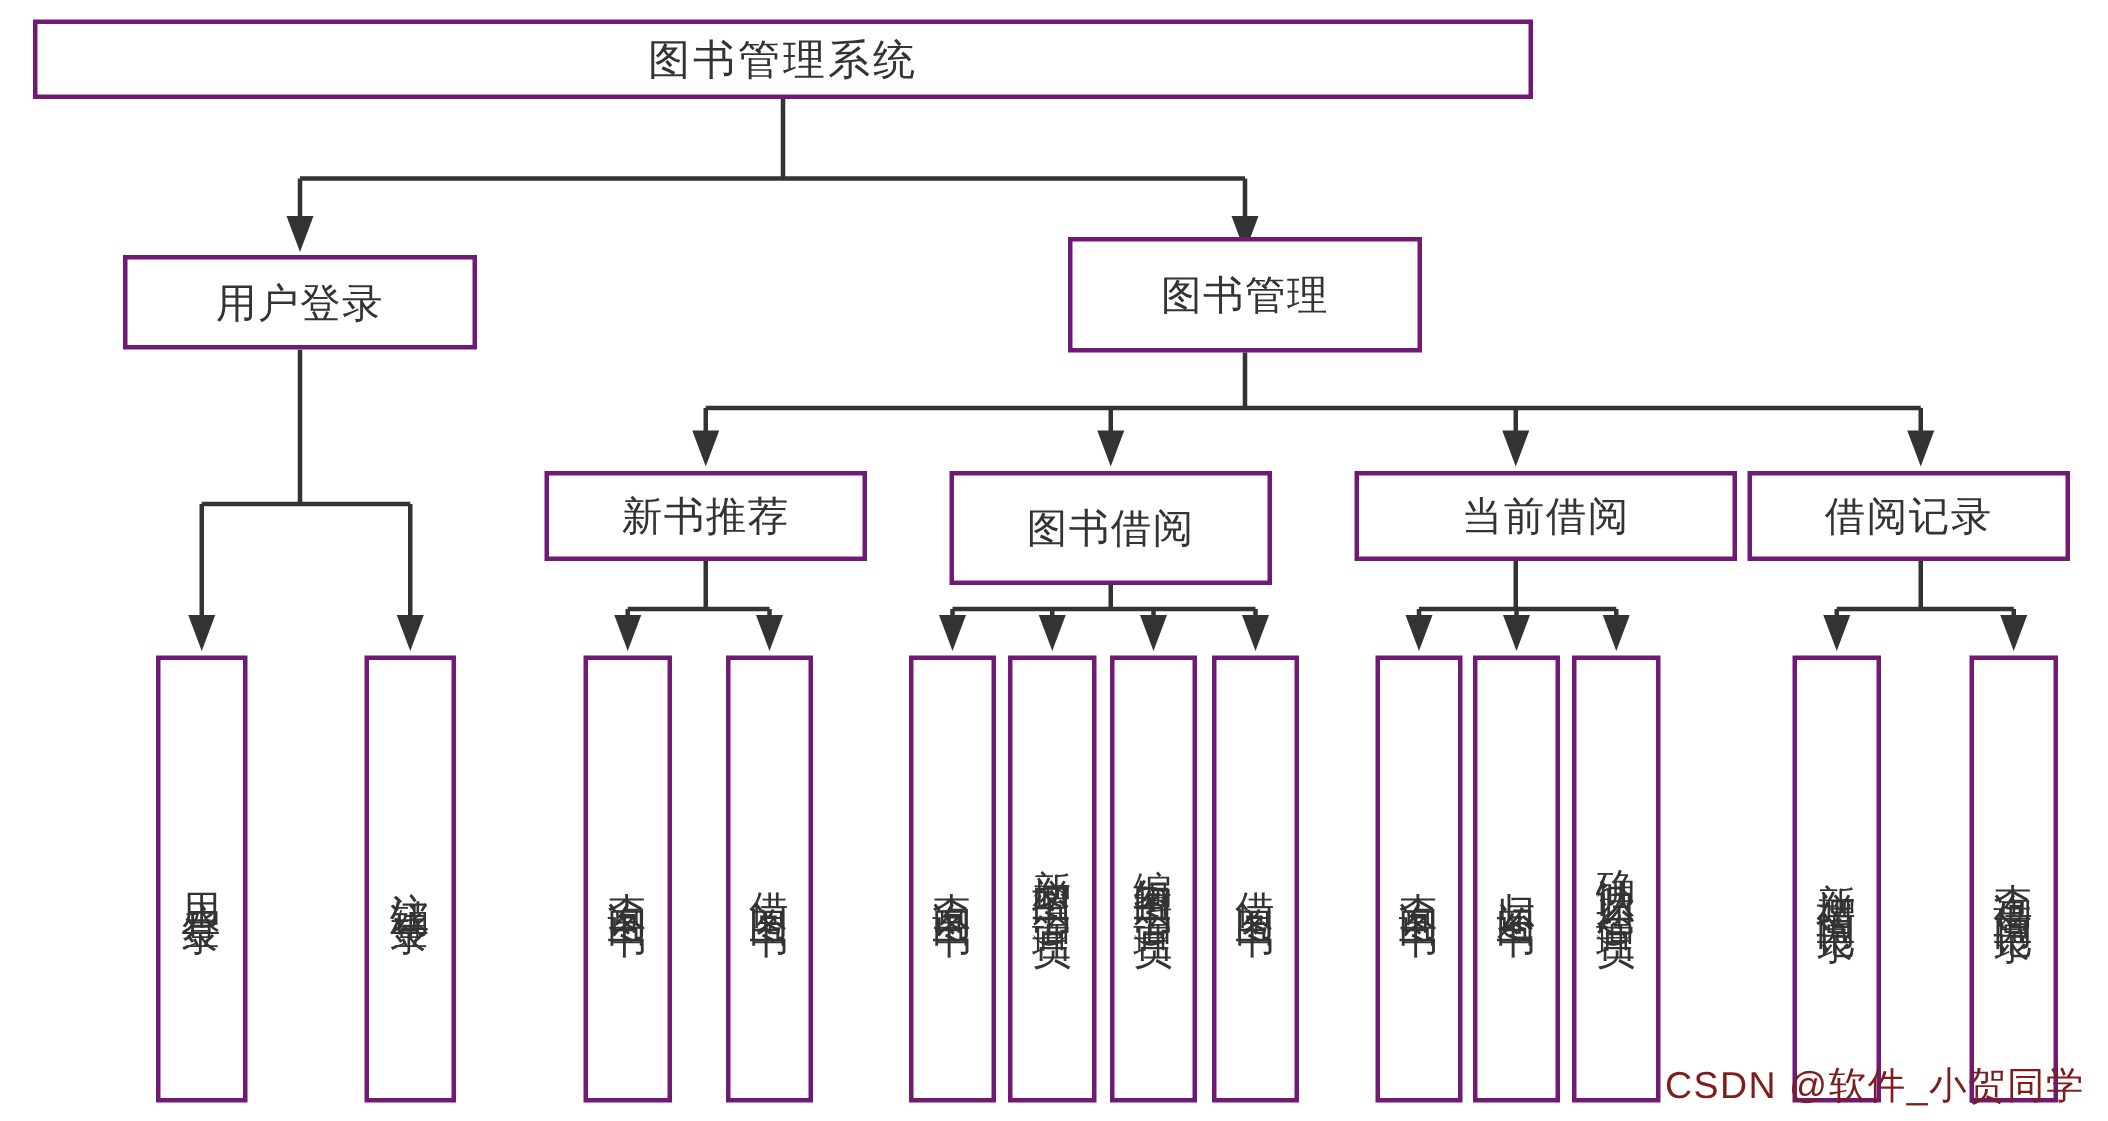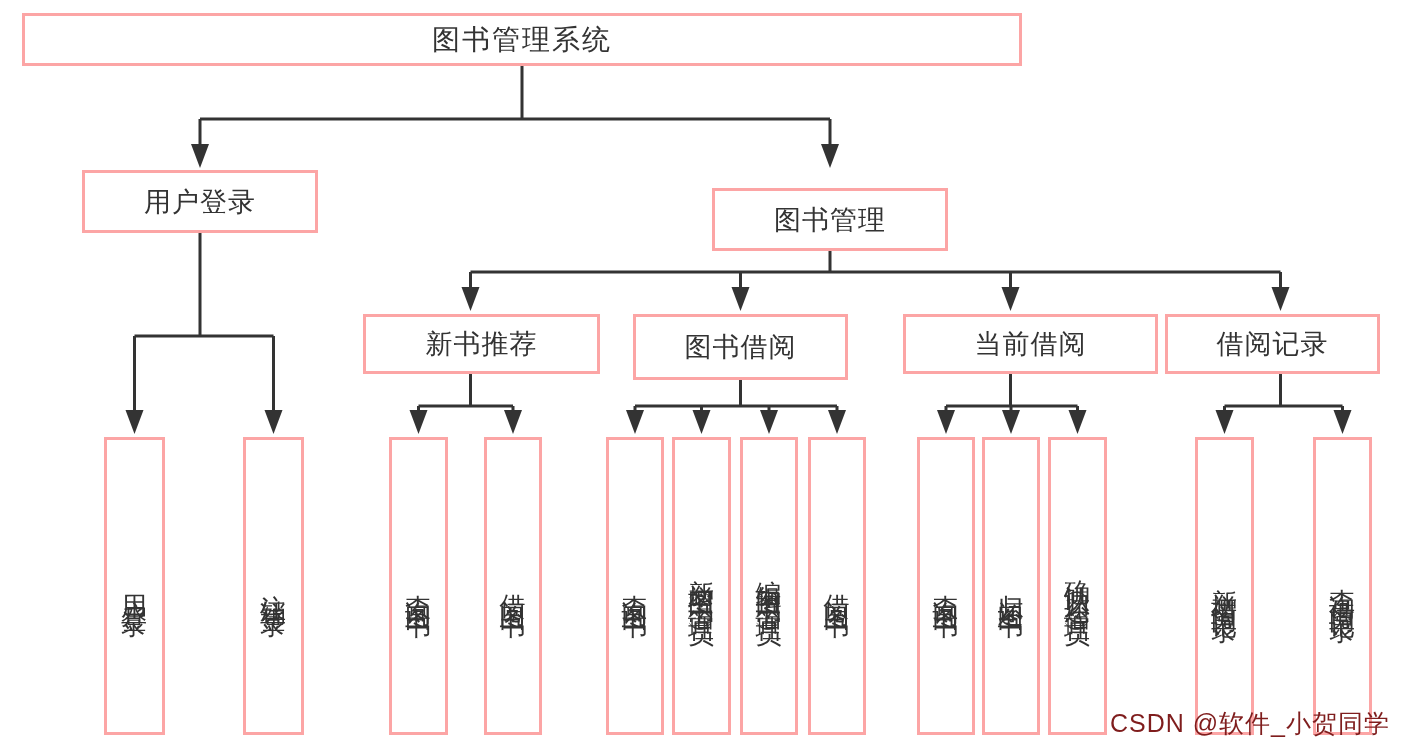--- a/index.html
+++ b/index.html
@@ -8,21 +8,21 @@
     width: 1405px;
     height: 747px;
     background: #ffffff;
     font-family: "Liberation Sans", "DejaVu Sans", sans-serif;
     overflow: hidden;
   }
   #wires { position: absolute; left: 0; top: 0; width: 1405px; height: 747px; }
   .node {
     position: absolute;
     box-sizing: border-box;
-    border: 3px solid #fca5a5;
+    border: 3px solid #701a75;
     background: #ffffff;
     color: #333333;
     display: flex;
     align-items: center;
     justify-content: center;
     text-align: center;
   }
   .h-node { font-size: 27px; letter-spacing: 1px; }
   .root-node { font-size: 28px; letter-spacing: 2px; }
   .leaf-node { font-size: 26px; }
@@ -91,28 +91,28 @@
     </g>
   </svg>
 
   <div class="node root-node" style="left:22px; top:13px; width:1000px; height:53px;">
     <span>图书管理系统</span>
   </div>
 
   <div class="node h-node" style="left:82px; top:170px; width:236px; height:63px;">
     <span>用户登录</span>
   </div>
-  <div class="node h-node" style="left:712px; top:188px; width:236px; height:63px;">
+  <div class="node h-node" style="left:712px; top:158px; width:236px; height:77px;">
     <span>图书管理</span>
   </div>
 
-  <div class="node h-node" style="left:363px; top:314px; width:237px; height:60px;">
+  <div class="node h-node" style="left:363px; top:314px; width:215px; height:60px;">
     <span>新书推荐</span>
   </div>
-  <div class="node h-node" style="left:633px; top:314px; width:215px; height:66px;">
+  <div class="node h-node" style="left:633px; top:314px; width:215px; height:76px;">
     <span>图书借阅</span>
   </div>
   <div class="node h-node" style="left:903px; top:314px; width:255px; height:60px;">
     <span>当前借阅</span>
   </div>
   <div class="node h-node" style="left:1165px; top:314px; width:215px; height:60px;">
     <span>借阅记录</span>
   </div>
 
   <div class="node leaf-node" style="left:104px; top:437px; width:61px; height:298px;">

